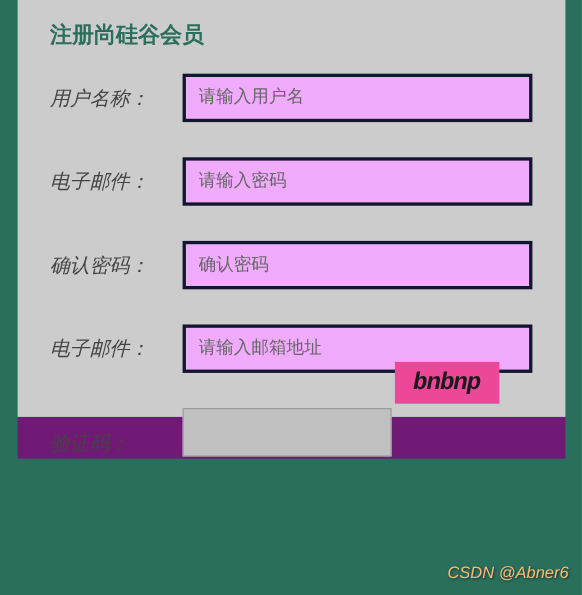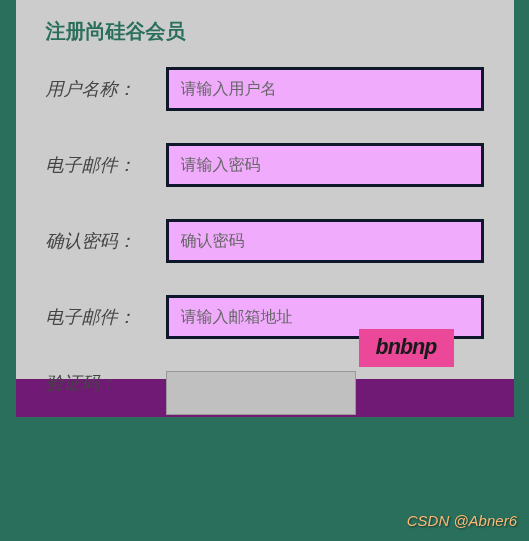--- a/index.html
+++ b/index.html
@@ -49,21 +49,21 @@
       padding: 0 12px;
       font-size: 16px;
       color: #555;
       outline: none;
     }
     .form-input::placeholder {
       color: #666;
     }
     .captcha-row {
       display: flex;
-      align-items: flex-start;
+      align-items: flex-end;
       margin-bottom: 10px;
     }
     .captcha-input {
       width: 190px;
       height: 44px;
       background: #c0c0c0;
       border: 1px solid #999;
       padding: 0 12px;
       font-size: 16px;
       color: #555;

